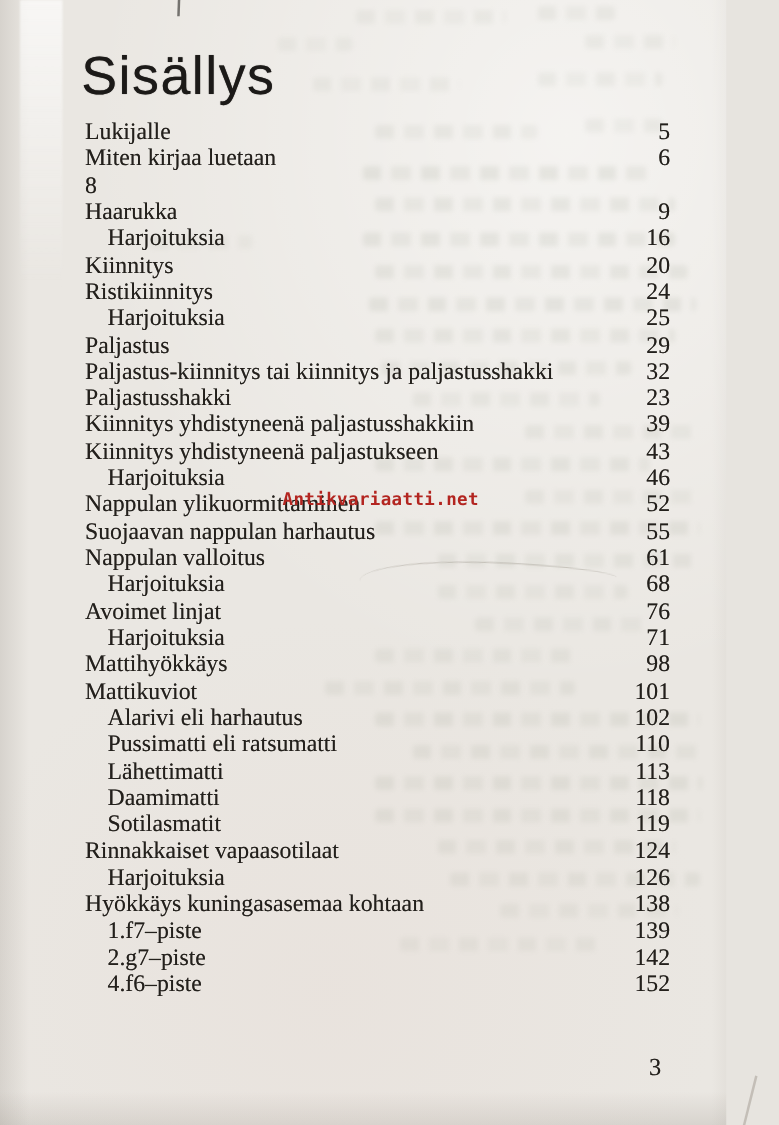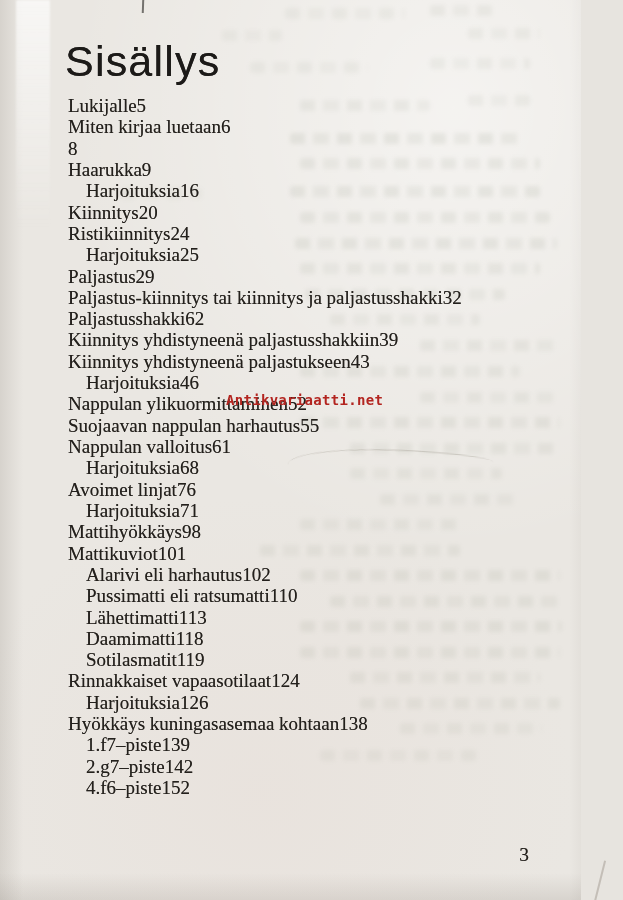--- a/index.html
+++ b/index.html
@@ -59,21 +59,21 @@
     font-weight: 400; font-size: 43px; letter-spacing: 1.2px;
     color: #1c1a18;
     text-shadow: 0 0 .6px rgba(28,26,24,.85);
     z-index: 2;
   }
   .toc {
     position: absolute; left: 68px; right: 45px; top: 95px;
     z-index: 2;
   }
   .toc-row {
-    display: flex; align-items: baseline;
+    display: flex; justify-content: space-between; align-items: baseline;
     height: 21.32px; font-size: 19px; line-height: 21.32px;
     white-space: nowrap;
   }
   .toc-row .toc-label { text-shadow: 0 0 .4px rgba(35,30,25,.55); }
   .toc-row .toc-page  { text-shadow: 0 0 .4px rgba(35,30,25,.55); }
   .toc-row.indent .toc-label { padding-left: 18px; }
   .watermark {
     position: absolute; left: 226px; top: 392px;
     font-family: "DejaVu Sans Mono", monospace;
     font-weight: bold; font-size: 14px; letter-spacing: .3px;
@@ -169,21 +169,21 @@
       <div class="toc-row">
         <span class="toc-label">Paljastus</span>
         <span class="toc-page">29</span>
       </div>
       <div class="toc-row">
         <span class="toc-label">Paljastus-kiinnitys tai kiinnitys ja paljastusshakki</span>
         <span class="toc-page">32</span>
       </div>
       <div class="toc-row">
         <span class="toc-label">Paljastusshakki</span>
-        <span class="toc-page">62</span>
+        <span class="toc-page">23</span>
       </div>
       <div class="toc-row">
         <span class="toc-label">Kiinnitys yhdistyneenä paljastusshakkiin</span>
         <span class="toc-page">39</span>
       </div>
       <div class="toc-row">
         <span class="toc-label">Kiinnitys yhdistyneenä paljastukseen</span>
         <span class="toc-page">43</span>
       </div>
       <div class="toc-row indent">

